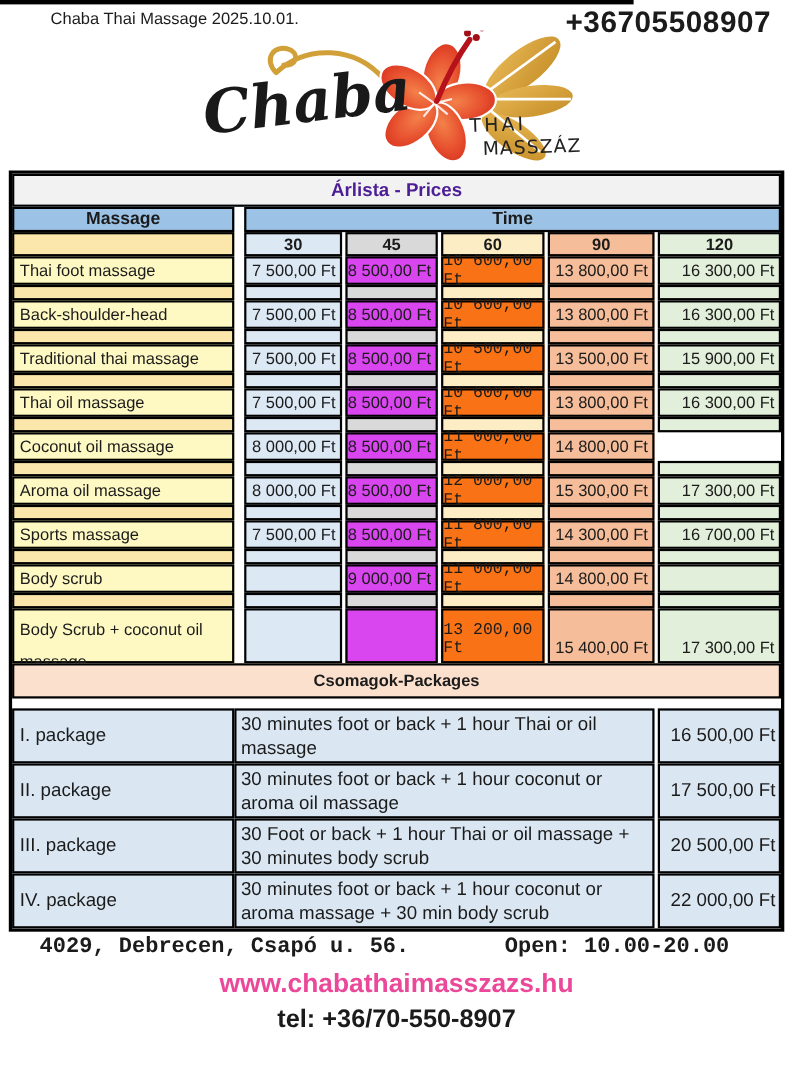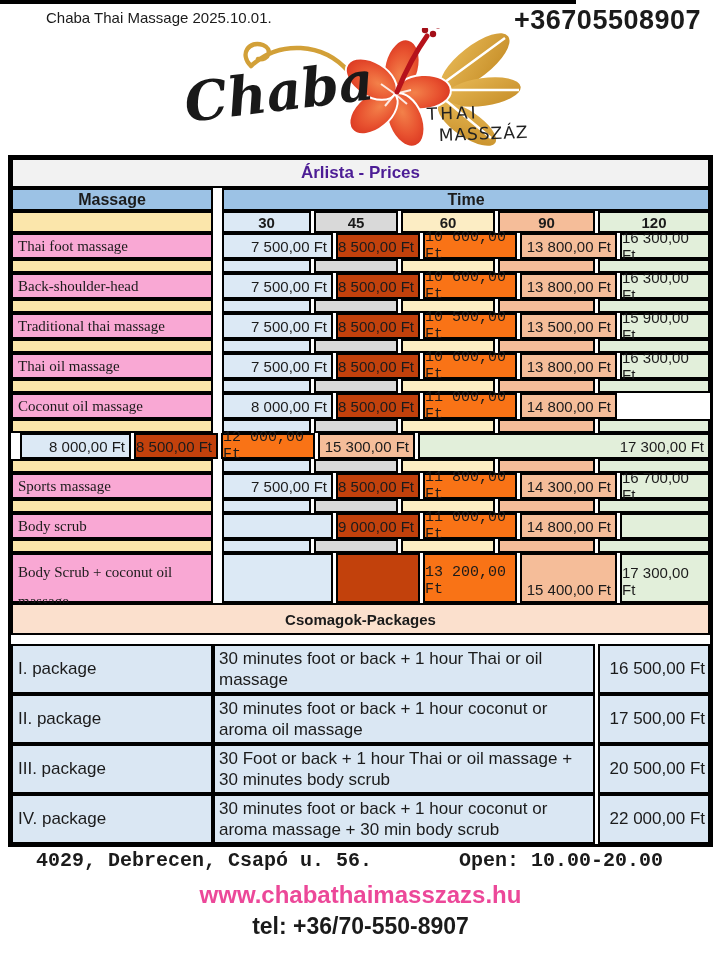--- a/index.html
+++ b/index.html
@@ -31,24 +31,24 @@
 
   .dur-row { height:22px; font-weight:bold; font-size:15px; }
   .name-col { width:202px; background:#fbe6ab; }
   .c30 { width:89px;  background:#dce9f5; justify-content:center; }
   .c45 { width:84px;  background:#d9d9d9; justify-content:center; }
   .c60 { width:94px;  background:#fcedc4; justify-content:center; }
   .c90 { width:97px;  background:#f5bd99; justify-content:center; }
   .c120{ flex:1;      background:#e2efda; justify-content:center; }
 
   .prow { height:26px; font-size:15px; }
-  .prow .name-cell { width:202px; background:#f9a8d4; padding:0 0 0 5px;font-family:Liberation Serif, serif; }
+  .prow .name-cell { width:202px; background:#fef9c3; padding:0 0 0 5px; }
   .prow .price-cell { justify-content:flex-end; padding-right:4px; font-weight:normal; }
-  .prow .p30 { width:111px; background:#dce9f5;text-align:center; }
-  .prow .p45 { width:84px; background:#c2410c; }
+  .prow .p30 { width:89px; background:#dce9f5;text-align:center; }
+  .prow .p45 { width:84px; background:#d946ef; }
   .prow .p60 { width:94px; background:#f97316;font-family:Liberation Mono, monospace; }
   .prow .p90 { width:97px; background:#f5bd99; }
   .prow .p120{ flex:1;     background:#e2efda; }
   .prow.tall { height:50px; }
   .prow.tall .name-cell { align-items:flex-start; padding-top:3px; line-height:29px; }
   .prow.tall .price-cell { align-items:flex-end; padding-bottom:3px; }
 
   .srow { height:14px; }
   .srow .cell { border:2px solid #000; }
 
@@ -288,20 +288,21 @@
     <div class="cell c45"></div>
     <div class="gut3"></div>
     <div class="cell c60"></div>
     <div class="gut3"></div>
     <div class="cell c90"></div>
     <div class="gut3"></div>
     <div class="cell c120"></div>
   </div>
 
   <div class="trow prow">
+    <div class="cell name-cell">Aroma oil massage</div>
     <div class="gut9"></div>
     <div class="cell price-cell p30">8 000,00 Ft</div>
     <div class="gut3"></div>
     <div class="cell price-cell p45">8 500,00 Ft</div>
     <div class="gut3"></div>
     <div class="cell price-cell p60">12 000,00 Ft</div>
     <div class="gut3"></div>
     <div class="cell price-cell p90">15 300,00 Ft</div>
     <div class="gut3"></div>
     <div class="cell price-cell p120">17 300,00 Ft</div>

